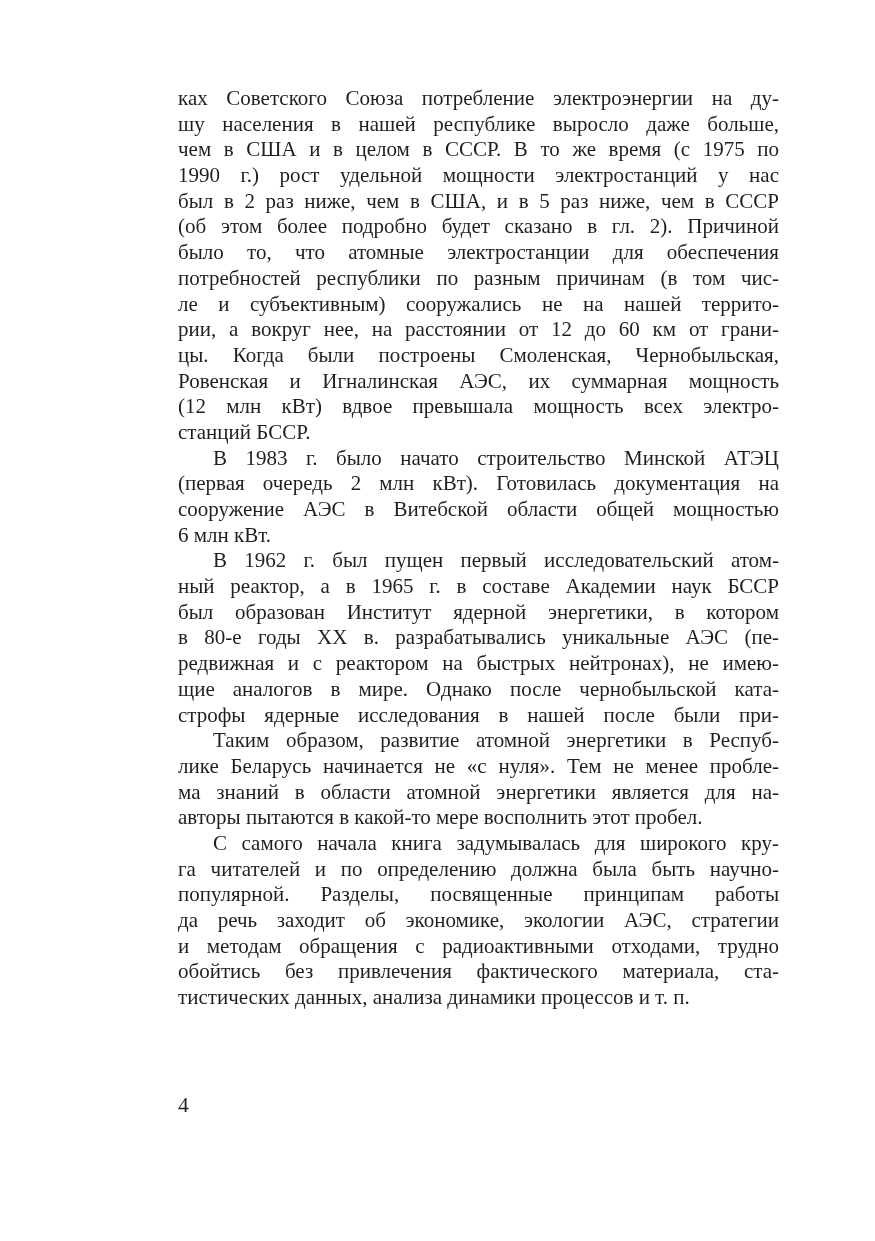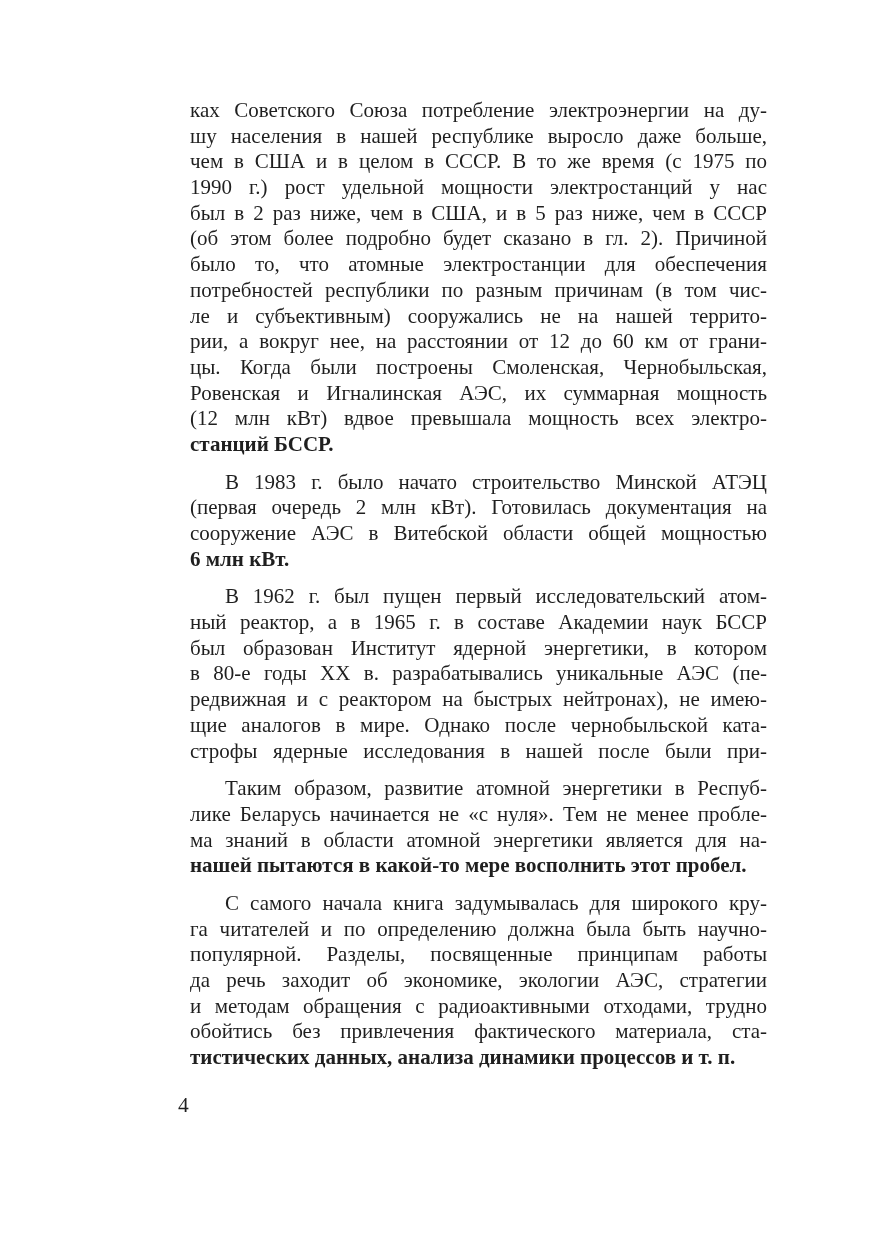--- a/index.html
+++ b/index.html
@@ -18,34 +18,33 @@
   .text-block {
     position: absolute;
     left: 178px;
     top: 86px;
     width: 601px;
     color: #1f1f1f;
     font-size: 21px;
     line-height: 25.7px;
   }
   .para {
-    margin: 12px;
+    margin: 0;
     padding: 0;
   }
   .line {
     white-space: normal;
     text-align: justify;
     text-align-last: justify;
     height: 25.7px;
     overflow: visible;
   }
   .line.last {
     text-align: center;
     text-align-last: left;
-    font-weight: bold;
   }
   .line.indent {
     text-indent: 35px;
   }
   .page-number {
     position: absolute;
     left: 178px;
     top: 1092px;
     color: #1f1f1f;
     font-size: 21.5px;
@@ -85,21 +84,21 @@
         <div class="line">был образован Институт ядерной энергетики, в котором</div>
         <div class="line">в 80-е годы XX в. разрабатывались уникальные АЭС (пе-</div>
         <div class="line">редвижная и с реактором на быстрых нейтронах), не имею-</div>
         <div class="line">щие аналогов в мире. Однако после чернобыльской ката-</div>
         <div class="line">строфы ядерные исследования в нашей после были при-</div>
       </div>
       <div class="para">
         <div class="line indent">Таким образом, развитие атомной энергетики в Респуб-</div>
         <div class="line">лике Беларусь начинается не «с нуля». Тем не менее пробле-</div>
         <div class="line">ма знаний в области атомной энергетики является для на-</div>
-        <div class="line last">нашей пытаются в какой-то мере восполнить этот пробел.</div>
+        <div class="line last">авторы пытаются в какой-то мере восполнить этот пробел.</div>
       </div>
       <div class="para">
         <div class="line indent">С самого начала книга задумывалась для широкого кру-</div>
         <div class="line">га читателей и по определению должна была быть научно-</div>
         <div class="line">популярной. Разделы, посвященные принципам работы</div>
         <div class="line">да речь заходит об экономике, экологии АЭС, стратегии</div>
         <div class="line">и методам обращения с радиоактивными отходами, трудно</div>
         <div class="line">обойтись без привлечения фактического материала, ста-</div>
         <div class="line last">тистических данных, анализа динамики процессов и т. п.</div>
       </div>

